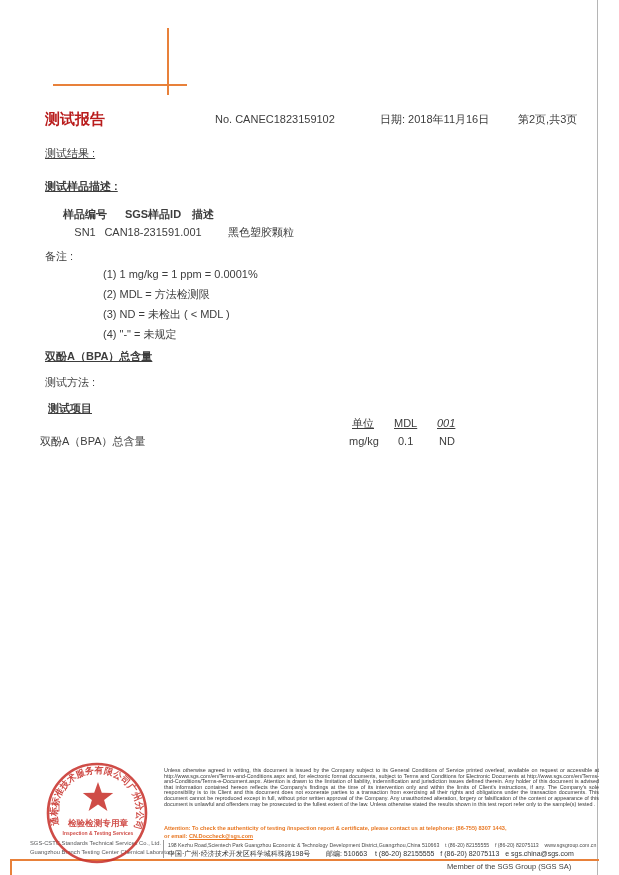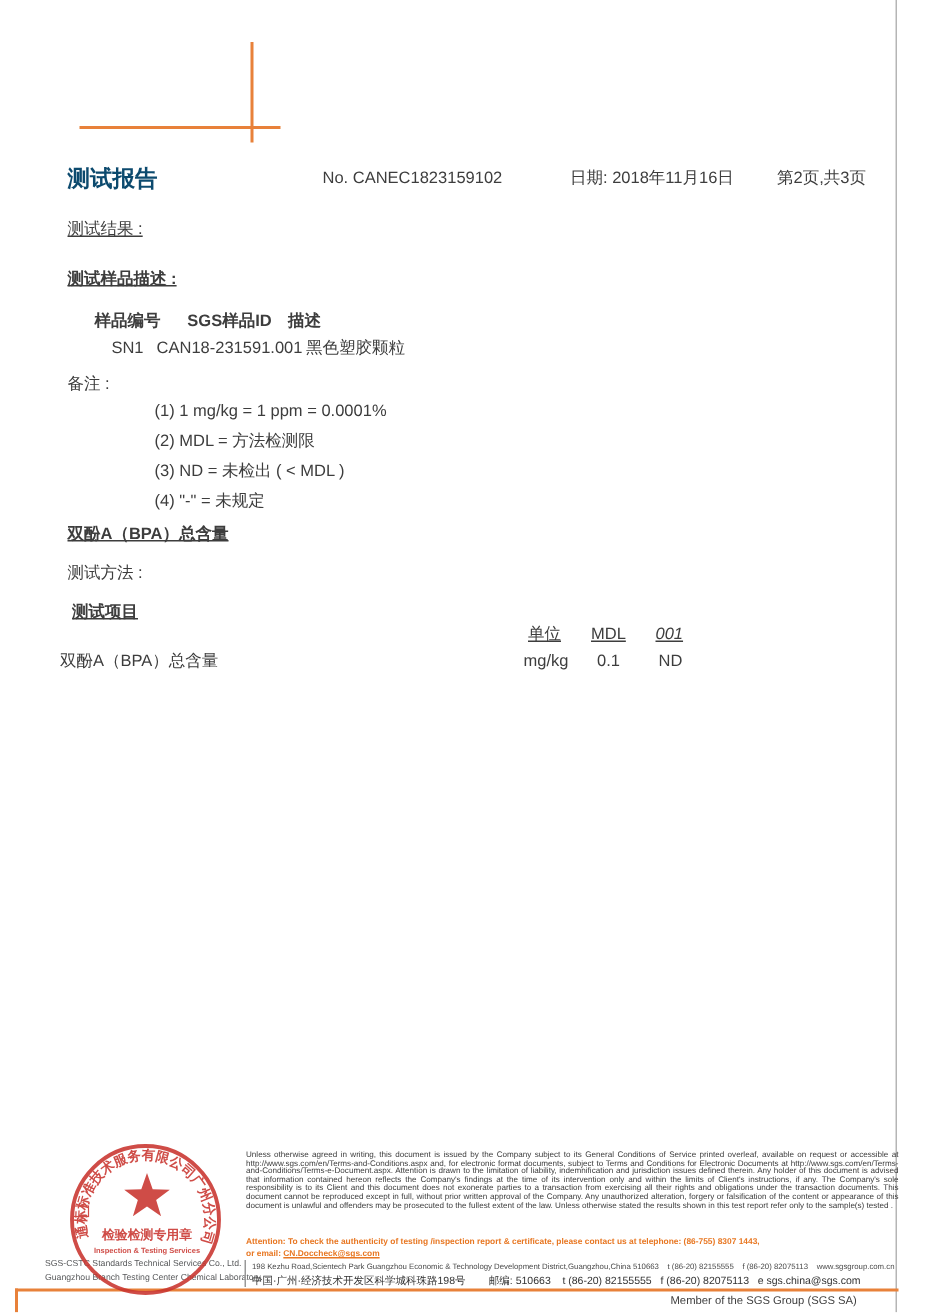--- a/index.html
+++ b/index.html
@@ -14,21 +14,21 @@
   .u { text-decoration:underline; }
   .i { font-style:italic; }
   .t { font-size:11px; line-height:13px; }
   .pre { white-space:pre; }
   .ctr { text-align:center; }
   .logo-text {
     font-size:50px; font-weight:bold; letter-spacing:-3px; color:#8a8c8f;
     line-height:50px;
   }
   .orange { background:#e8813a; }
-  .title { font-size:15px; font-weight:bold; color:#0c4a6e; }
+  .title { font-size:15px; font-weight:bold; color:#b91c1c; }
   .disclaimer {
     font-size:5.4px; line-height:5.6px; text-align:justify; color:#3a3a3a;
     width:435px;
   }
   .attn { font-size:5.6px; line-height:7px; font-weight:bold; color:#e87722; }
   .addr-en { font-size:5.2px; color:#4a4a4a; }
   .addr-cn { font-size:7px; color:#333333; }
   .company { font-size:5.8px; line-height:9px; color:#58595b; }
   .member { font-size:7.5px; color:#3d3d3d;text-align:right; }
   .edge-line { width:1px; background:#b5b5b5; }
@@ -52,21 +52,21 @@
   <div class="abs t" style="left:45px; top:147px;text-decoration:underline;">测试结果 :</div>
 
   <div class="abs t b u" style="left:45px; top:180px;">测试样品描述 :</div>
 
   <div class="abs t b ctr" style="left:52px; top:208px; width:66px;">样品编号</div>
   <div class="abs t b ctr" style="left:118px; top:208px; width:70px;">SGS样品ID</div>
   <div class="abs t b" style="left:192px; top:208px;">描述</div>
 
   <div class="abs t ctr" style="left:52px; top:226px; width:66px;">SN1</div>
   <div class="abs t ctr" style="left:104px; top:226px; width:98px;">CAN18-231591.001</div>
-  <div class="abs t" style="left:204px; top:226px;">黑色塑胶颗粒</div>
+  <div class="abs t" style="left:192px; top:226px;padding-left:36px;">黑色塑胶颗粒</div>
 
   <div class="abs t" style="left:45px; top:250px;">备注 :</div>
   <div class="abs t" style="left:103px; top:268px;">(1) 1 mg/kg = 1 ppm = 0.0001%</div>
   <div class="abs t" style="left:103px; top:288px;">(2) MDL = 方法检测限</div>
   <div class="abs t" style="left:103px; top:308px;">(3) ND = 未检出 ( &lt; MDL )</div>
   <div class="abs t" style="left:103px; top:328px;">(4) "-" = 未规定</div>
 
   <div class="abs t b u" style="left:45px; top:350px;">双酚A（BPA）总含量</div>
 
   <div class="abs t" style="left:45px; top:376px;">测试方法 :</div>

